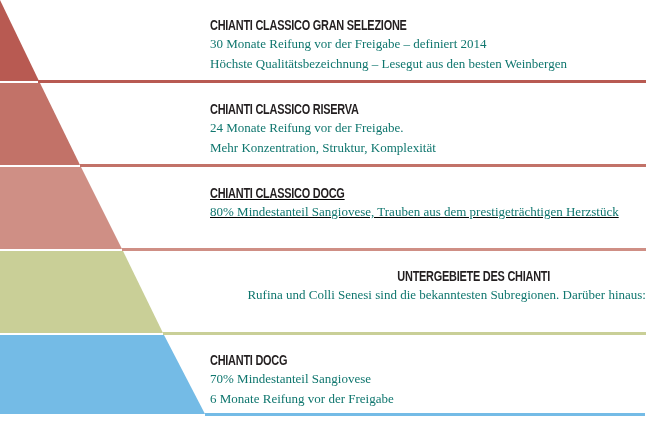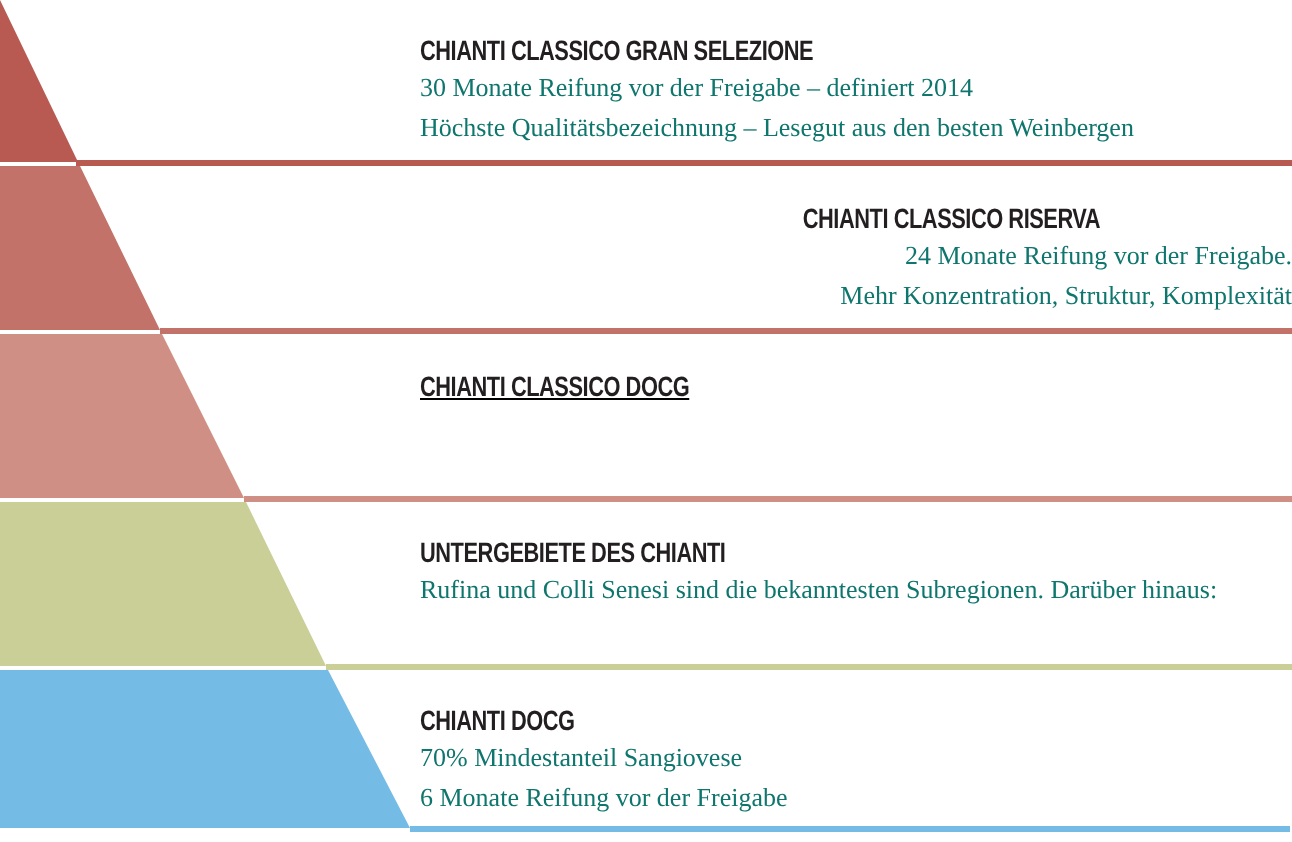--- a/index.html
+++ b/index.html
@@ -42,31 +42,32 @@
   <rect x="163" y="332" width="483" height="3" fill="#c9cf97"></rect>
   <rect x="205" y="413" width="440" height="3" fill="#74bbe6"></rect>
 </svg>
 
 <div class="tier-text" style="top:16px;">
   <div class="tier-title">CHIANTI CLASSICO GRAN SELEZIONE</div>
   <div class="tier-line">30 Monate Reifung vor der Freigabe – definiert 2014</div>
   <div class="tier-line">Höchste Qualitätsbezeichnung – Lesegut aus den besten Weinbergen</div>
 </div>
 
-<div class="tier-text" style="top:100px;text-align:right;">
+<div class="tier-text" style="top:100px;">
   <div class="tier-title">CHIANTI CLASSICO RISERVA</div>
   <div class="tier-line">24 Monate Reifung vor der Freigabe.</div>
   <div class="tier-line">Mehr Konzentration, Struktur, Komplexität</div>
 </div>
 
 <div class="tier-text" style="top:184px;text-decoration:underline;">
   <div class="tier-title">CHIANTI CLASSICO DOCG</div>
+  <div class="tier-line">80% Mindestanteil Sangiovese, Trauben aus dem prestigeträchtigen Herzstück</div>
 </div>
 
-<div class="tier-text" style="top:267px;">
+<div class="tier-text" style="top:267px;text-align:right;">
   <div class="tier-title">UNTERGEBIETE DES CHIANTI</div>
   <div class="tier-line">Rufina und Colli Senesi sind die bekanntesten Subregionen. Darüber hinaus:</div>
 </div>
 
 <div class="tier-text" style="top:351px;">
   <div class="tier-title">CHIANTI DOCG</div>
   <div class="tier-line">70% Mindestanteil Sangiovese</div>
   <div class="tier-line">6 Monate Reifung vor der Freigabe</div>
 </div>
 

